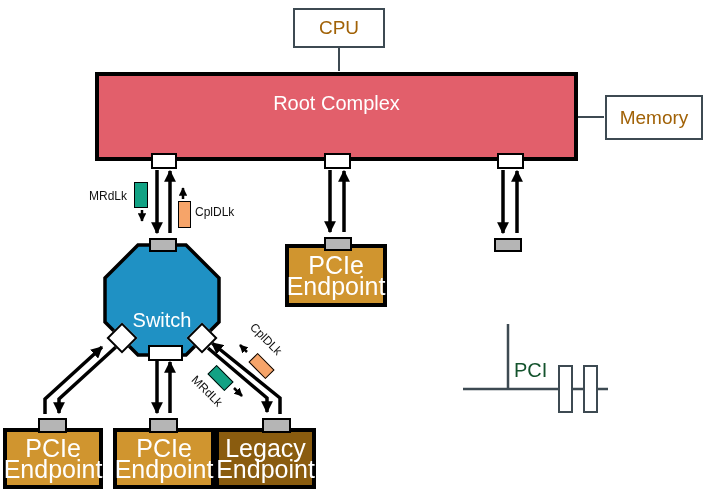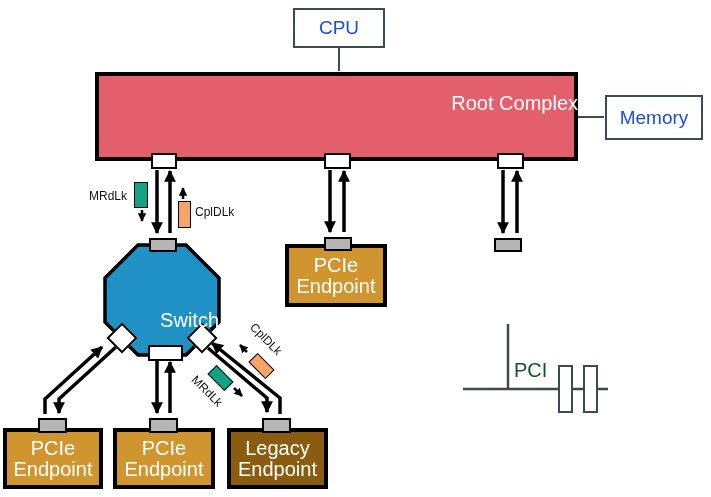--- a/index.html
+++ b/index.html
@@ -1,32 +1,32 @@
 <!DOCTYPE html>
 <html><head>
 <meta charset="utf-8">
 <style>
   html,body{margin:0;padding:0;background:#fff;}
   #stage{position:relative;width:711px;height:497px;background:#ffffff;overflow:hidden;
          font-family:"Liberation Sans",sans-serif;}
   #wires{position:absolute;left:0;top:0;z-index:1;}
   .box{position:absolute;box-sizing:border-box;border:4px solid #000;color:#fff;
        display:flex;align-items:center;justify-content:center;text-align:center;
-       white-space:pre-line;z-index:2;line-height:21px;font-size:20px;}
+       white-space:pre-line;z-index:2;line-height:21px;font-size:25px;}
   .thinbox{position:absolute;box-sizing:border-box;border:2px solid #3d4a52;background:#fff;
-       color:#1d4ed8;display:flex;align-items:center;justify-content:center;
+       color:#a16207;display:flex;align-items:center;justify-content:center;
        font-size:19px;z-index:2;}
   .port{position:absolute;box-sizing:border-box;border:2px solid #000;z-index:3;}
   .diamond{transform:rotate(45deg);}
   .chip{position:absolute;box-sizing:border-box;border:1.5px solid #000;z-index:3;}
   .rot45cc{transform:rotate(-45deg);}
   .lbl{position:absolute;font-size:12px;color:#111;z-index:4;white-space:nowrap;}
   .lbl.rot{transform:translate(-50%,-50%) rotate(45deg);}
   .biglbl{position:absolute;color:#14532d;font-size:20px;z-index:4;white-space:nowrap;text-align:right;}
-  .rc-label{position:absolute;color:#fff;font-size:20px;text-align:right;z-index:4;}
+  .rc-label{position:absolute;color:#fff;font-size:20px;text-align:center;z-index:4;}
   .card{position:absolute;box-sizing:border-box;border:2px solid #3d4a52;background:#fff;z-index:3;}
 </style>
 </head>
 <body>
 
 <div id="stage">
 
   <svg id="wires" width="711" height="497" viewBox="0 0 711 497">
     <defs>
       <marker id="arr" viewBox="0 0 10 10" refX="9" refY="5" markerWidth="3.4" markerHeight="3.4" orient="auto">
@@ -113,19 +113,19 @@
 Endpoint</span>
   </div>
   <div class="port" style="left: 38px; top: 418px; width: 29px; height: 15px; background-color: rgb(181, 181, 181);"></div>
 
   <div class="box" style="left: 113px; top: 428px; width: 102px; height: 61px; background-color: rgb(208, 149, 47);">
     <span>PCIe
 Endpoint</span>
   </div>
   <div class="port" style="left: 149px; top: 418px; width: 29px; height: 15px; background-color: rgb(181, 181, 181);"></div>
 
-  <div class="box" style="left: 227px; top: 428px; width: 101px; height: 61px; background-color: rgb(138, 92, 15);">
+  <div class="box" style="left: 215px; top: 428px; width: 101px; height: 61px; background-color: rgb(138, 92, 15);">
     <span>Legacy
 Endpoint</span>
   </div>
   <div class="port" style="left: 262px; top: 418px; width: 29px; height: 15px; background-color: rgb(181, 181, 181);"></div>
 
 </div>
 
 </body></html>

